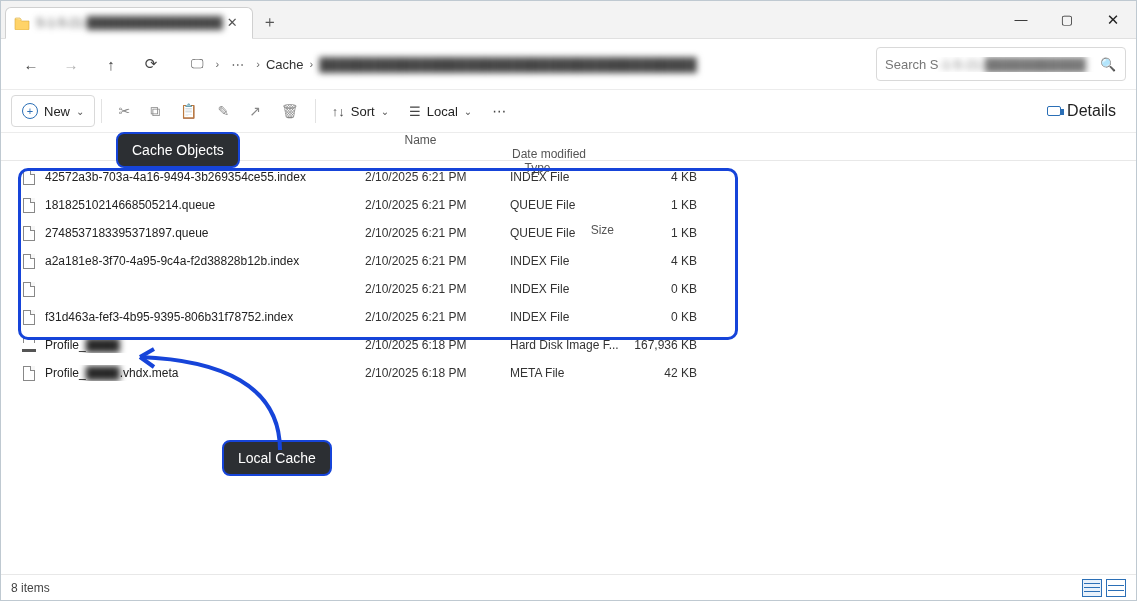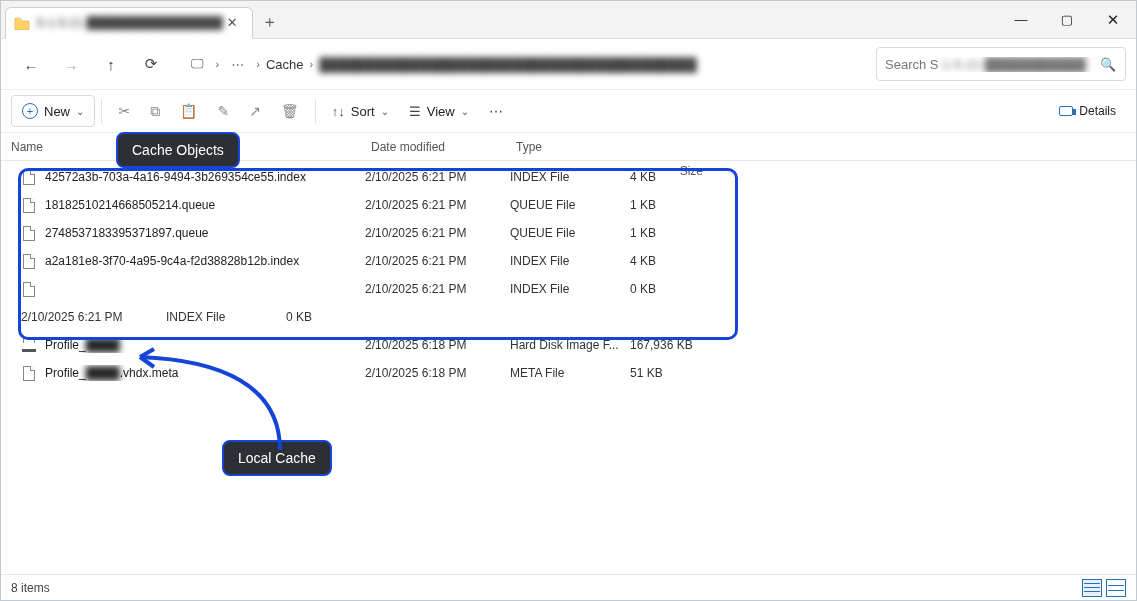--- a/index.html
+++ b/index.html
@@ -37,39 +37,39 @@
   .tbtn.gray { color:#888; }
   .new-btn { border:1px solid #d9d9d9; color:#222; font-size:13px; padding:0 10px; }
   .new-btn .plus { width:16px;height:16px;border:1.5px solid #2b6fb6;border-radius:50%;display:inline-flex;align-items:center;justify-content:center;font-size:11px;color:#2b6fb6;margin-right:6px; line-height:1;}
   .new-btn .caret { margin-left:6px; font-size:10px; color:#555; }
   .divider { width:1px; height:24px; background:#e2e2e2; margin: 0 6px; }
   .sort-btn, .view-btn { color:#222; font-size:13px; }
   .sort-btn .sicon, .view-btn .vicon { margin-right:6px; color:#444; }
   .sort-btn .caret, .view-btn .caret { margin-left:6px; font-size:10px; color:#555; }
   .more { color:#444; letter-spacing:2px; font-size:14px; }
   .spacer { flex:1; }
-  .details-btn { color:#222; font-size:12px; display:flex; align-items:center; }
+  .details-btn { color:#222; font-size:16px; display:flex; align-items:center; }
   .details-btn .dicon { width:14px; height:10px; border:1.5px solid #2b6fb6; margin-right:6px; position:relative; border-radius:2px; }
   .details-btn .dicon::after { content:""; position:absolute; right:-4px; top:2px; width:4px; height:6px; background:#2b6fb6; }
 
   
-  .cols { height: 28px; display:flex; align-items:center; border-bottom:1px solid #e8e8e8; padding-left: 10px; font-size:12px; color:#555; }
+  .cols { height: 28px; display:flex; align-items:center; border-bottom:1px solid #e8e8e8; padding-left: 32px; font-size:12px; color:#555;flex-direction:column; }
   .col-name { width: 360px; }
   .col-date { width: 145px; }
   .col-type { width: 120px; }
   .col-size { width: 75px; text-align:right; padding-right: 8px; margin-top: 48px; }
 
   
   .files { padding-left: 8px; padding-top: 2px; }
   .row { height: 28px; display:flex; align-items:center; padding-left: 12px; font-size:12px; color:#222; }
   .row .ficon { width:16px; height:16px; margin-right: 8px; display:inline-flex; align-items:center; justify-content:center; }
   .row .c-name { width: 344px; overflow:hidden; white-space:nowrap; text-overflow:ellipsis; display:flex; align-items:center; }
   .row .c-date { width: 145px; color:#333; }
   .row .c-type { width: 120px; color:#333; overflow:hidden; white-space:nowrap; text-overflow:ellipsis; }
-  .row .c-size { width: 75px; color:#333; padding-right:8px; }
+  .row .c-size { width: 75px; text-align:right; color:#333; padding-right:8px; }
   .row .name-blur { filter: blur(3px); }
   .doc-page { width:12px; height:15px; border:1px solid #888; background:#fff; position:relative; }
   .doc-page::after{content:"";position:absolute;top:-1px;right:-1px;width:4px;height:4px;background:#f7f7f7;border-left:1px solid #888;border-bottom:1px solid #888;}
   .disk-ic { width:14px; height:4px; background:#555; margin-top:6px; }
   .disk-ic-wrap { width:14px; height:14px; display:flex; flex-direction:column; align-items:center; }
   .disk-ic-wrap::before{content:"";width:10px;height:6px;border:1px solid #888;border-bottom:none;margin-bottom:0;}
 
   
   .status { position:absolute; bottom:0; left:0; right:0; height: 26px; border-top:1px solid #e8e8e8; display:flex; align-items:center; padding: 0 10px; font-size:12px; color:#444; }
   .view-icons { margin-left:auto; display:flex; }
@@ -158,21 +158,21 @@
         <span>🗑</span>
       </div>
     <div class="divider"></div>
     <div class="tbtn sort-btn">
       <span class="sicon">↑↓</span>
       <span>Sort</span>
       <span class="caret">⌄</span>
     </div>
     <div class="tbtn view-btn">
       <span class="vicon">☰</span>
-      <span>View</span>
+      <span>Local</span>
       <span class="caret">⌄</span>
     </div>
     <div class="tbtn more">⋯</div>
     <div class="spacer"></div>
     <div class="tbtn details-btn">
       <span class="dicon"></span>
       <span>Details</span>
     </div>
   </div>
 
@@ -232,20 +232,26 @@
         <span class="c-name">
           <span class="ficon">
             <span class="doc-page"></span>
           </span>
         </span>
         <span class="c-date">2/10/2025 6:21 PM</span>
         <span class="c-type">INDEX File</span>
         <span class="c-size">0 KB</span>
       </div>
       <div class="row">
+        <span class="c-name">
+          <span class="ficon">
+            <span class="doc-page"></span>
+          </span>
+          <span>f31d463a-fef3-4b95-9395-806b31f78752.index</span>
+        </span>
         <span class="c-date">2/10/2025 6:21 PM</span>
         <span class="c-type">INDEX File</span>
         <span class="c-size">0 KB</span>
       </div>
       <div class="row">
         <span class="c-name">
           <span class="ficon">
             <span class="disk-ic-wrap">
               <span class="disk-ic"></span>
             </span>
@@ -262,21 +268,21 @@
         <span class="c-name">
           <span class="ficon">
             <span class="doc-page"></span>
           </span>
           <span>Profile_</span>
           <span class="name-blur">████</span>
           <span>.vhdx.meta</span>
         </span>
         <span class="c-date">2/10/2025 6:18 PM</span>
         <span class="c-type">META File</span>
-        <span class="c-size">51 KB</span>
+        <span class="c-size">42 KB</span>
       </div>
     </div>
 
   <div class="status">
     <span>8 items</span>
     <div class="view-icons">
       <div class="vi active">
           <span></span>
           <span></span>
           <span></span>

